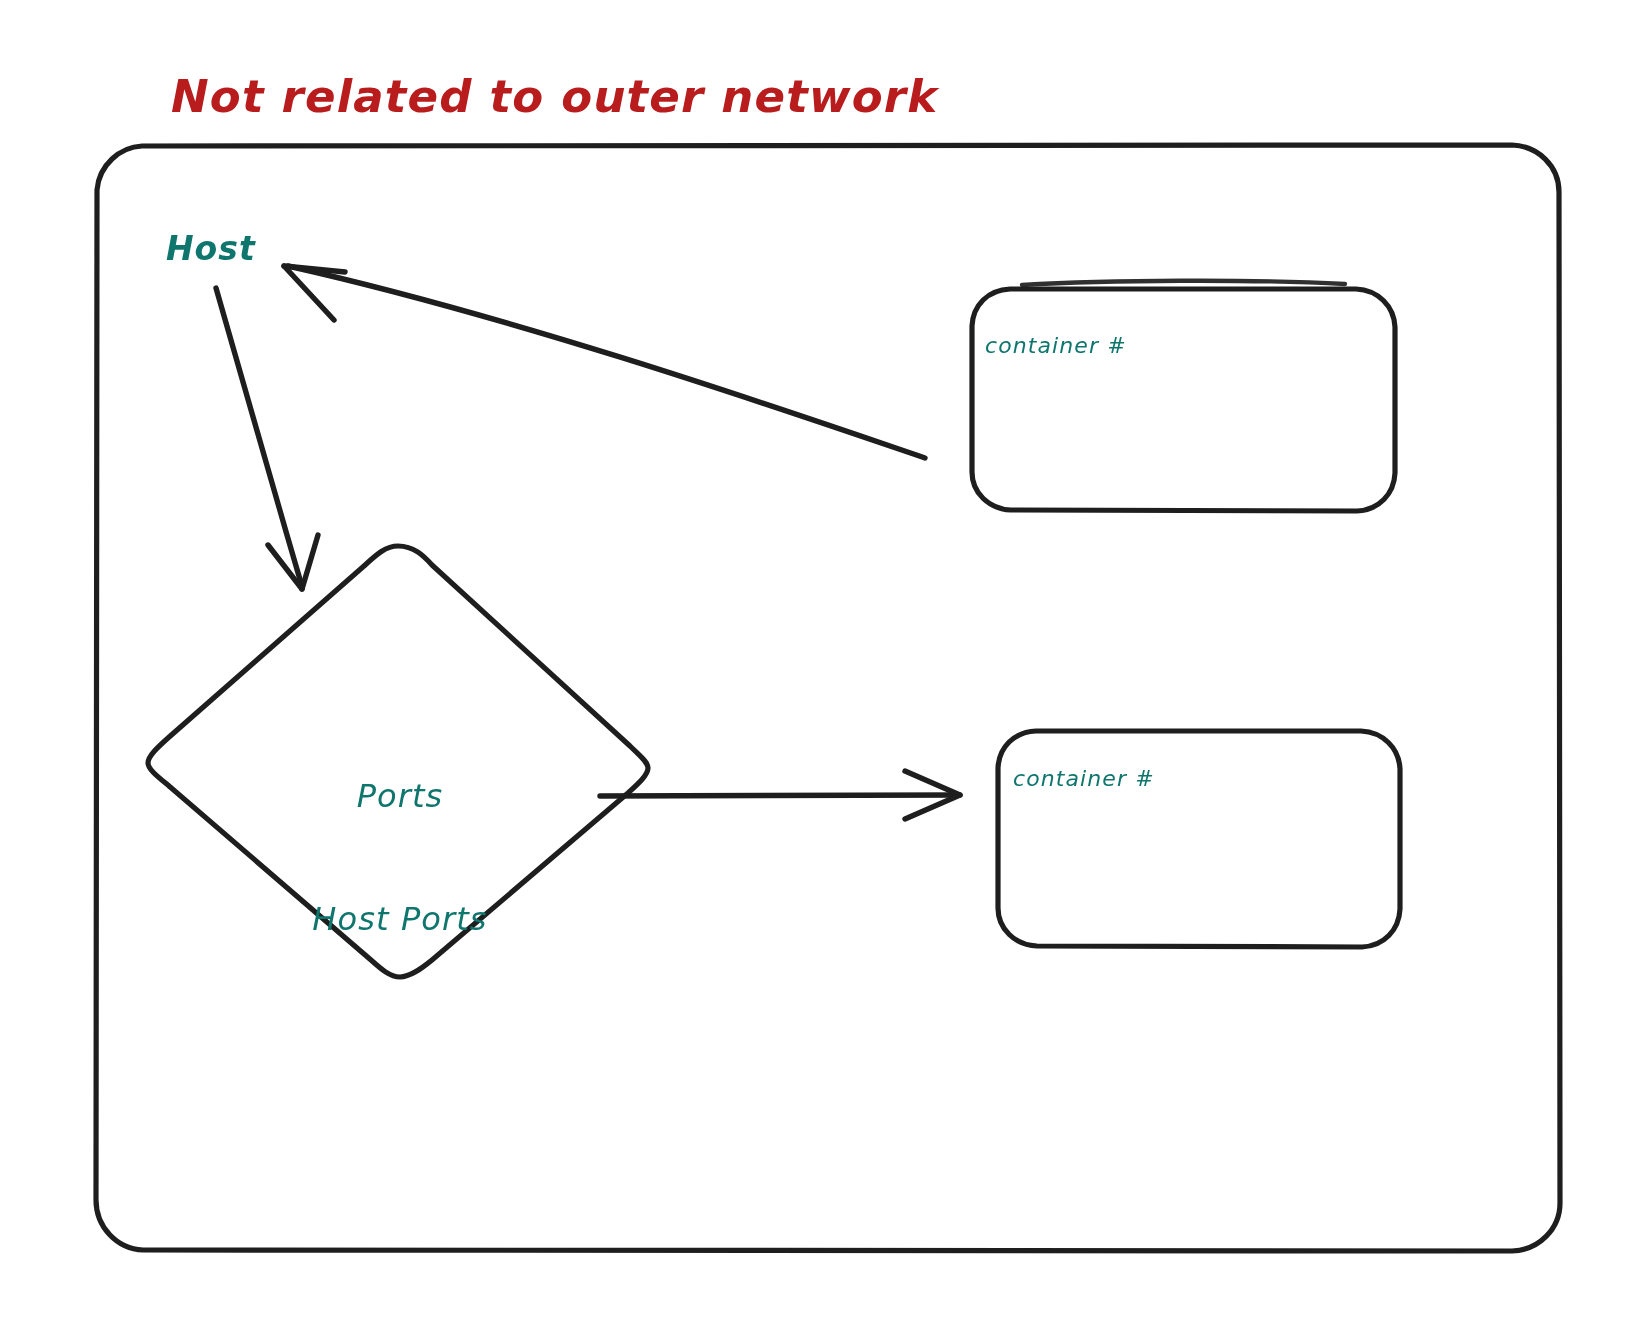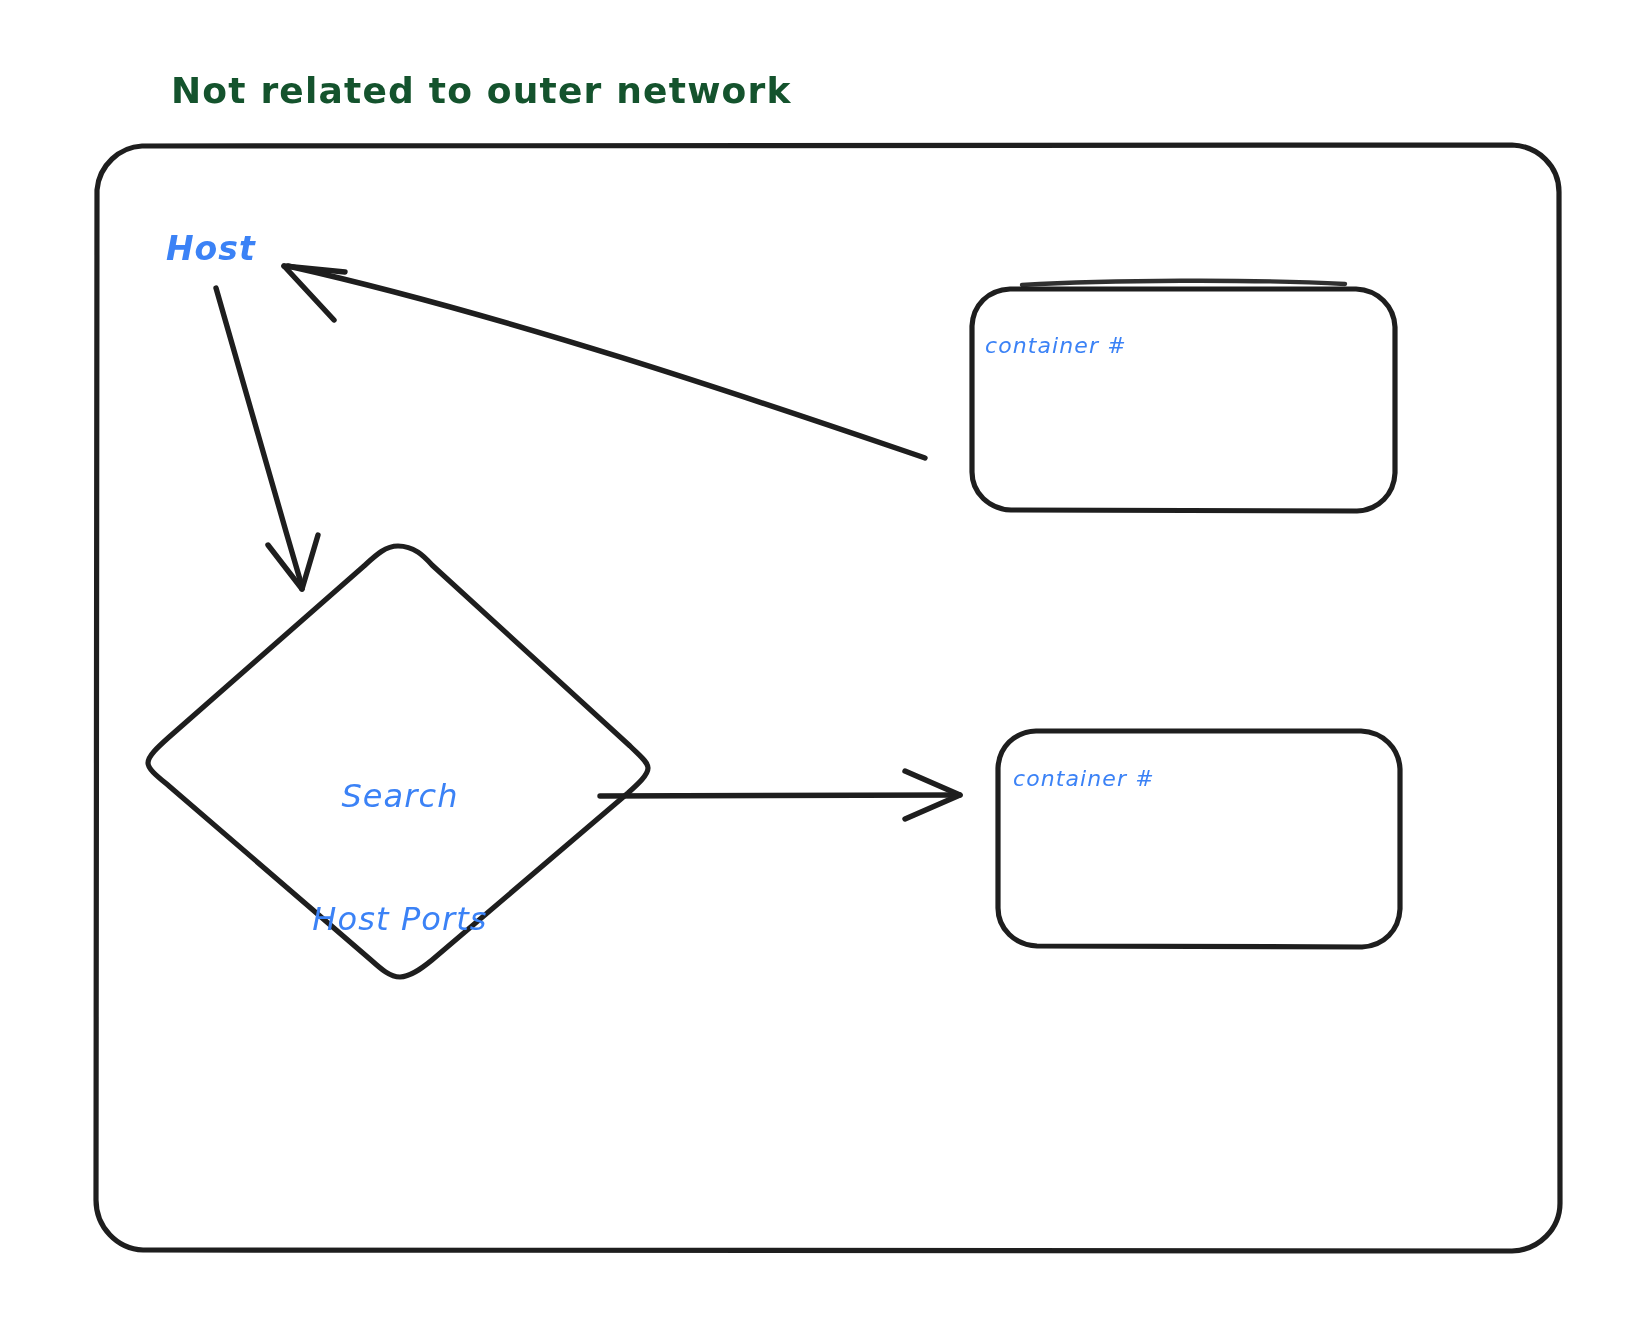--- a/index.html
+++ b/index.html
@@ -20,28 +20,29 @@
   #canvas svg.layer {
     position: absolute;
     left: 0;
     top: 0;
     width: 1630px;
     height: 1332px;
   }
   .hand-text {
     position: absolute;
     font-family: "DejaVu Sans", sans-serif;
-    color: #3b82f6;
+    color: #0f766e;
     white-space: pre;
     line-height: 1.28;
     letter-spacing: 0.5px;
   }
   .annotation-text {
-    color: #14532d;
-    font-size: 36px;
+    color: #b91c1c;
+    font-size: 45px;
+    font-style: italic;
     font-weight: 700;
     letter-spacing: 1.2px;
   }
   .node-label {
     font-size: 22px;
     font-style: italic;
     letter-spacing: 1.1px;
   }
   .host-label {
     font-size: 33px;
@@ -134,21 +135,21 @@
       <path d="M 905 771 L 960 795" fill="none" stroke="#1e1e1e" stroke-width="5.4" stroke-linecap="round"></path>
       <path d="M 905 819 L 960 795" fill="none" stroke="#1e1e1e" stroke-width="5.4" stroke-linecap="round"></path>
     </g>
   </svg>
 
   <div class="hand-text annotation-text" style="left:171px; top:68px;">Not related to outer network</div>
 
   <div class="hand-text host-label" style="left:166px; top:228px;">Host</div>
 
   <div class="hand-text diamond-label" style="left:250px; top:694px; width:300px;">
-    <div>Search</div>
+    <div>Ports</div>
     <div>Host Ports</div>
   </div>
 
   <div class="hand-text node-label" style="left:985px; top:332px;">container #</div>
 
   <div class="hand-text node-label" style="left:1013px; top:765px;">container #</div>
 
 </div>
 
 </body></html>

